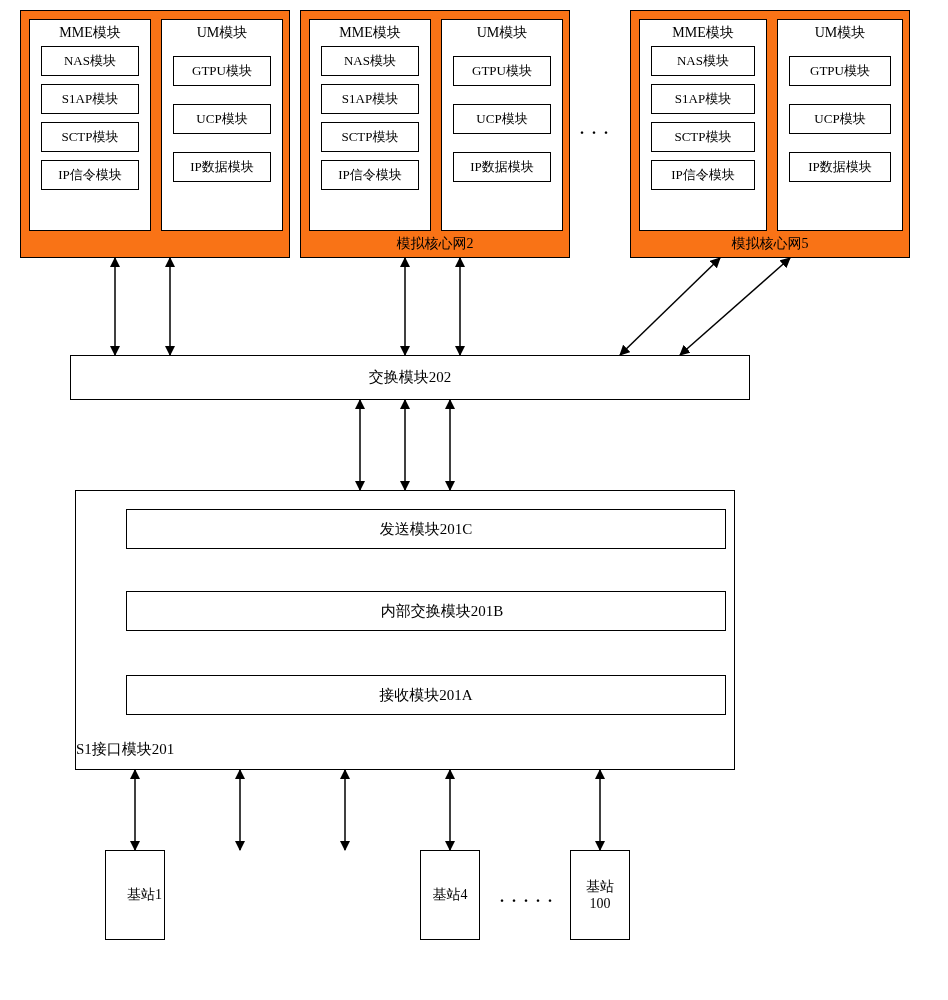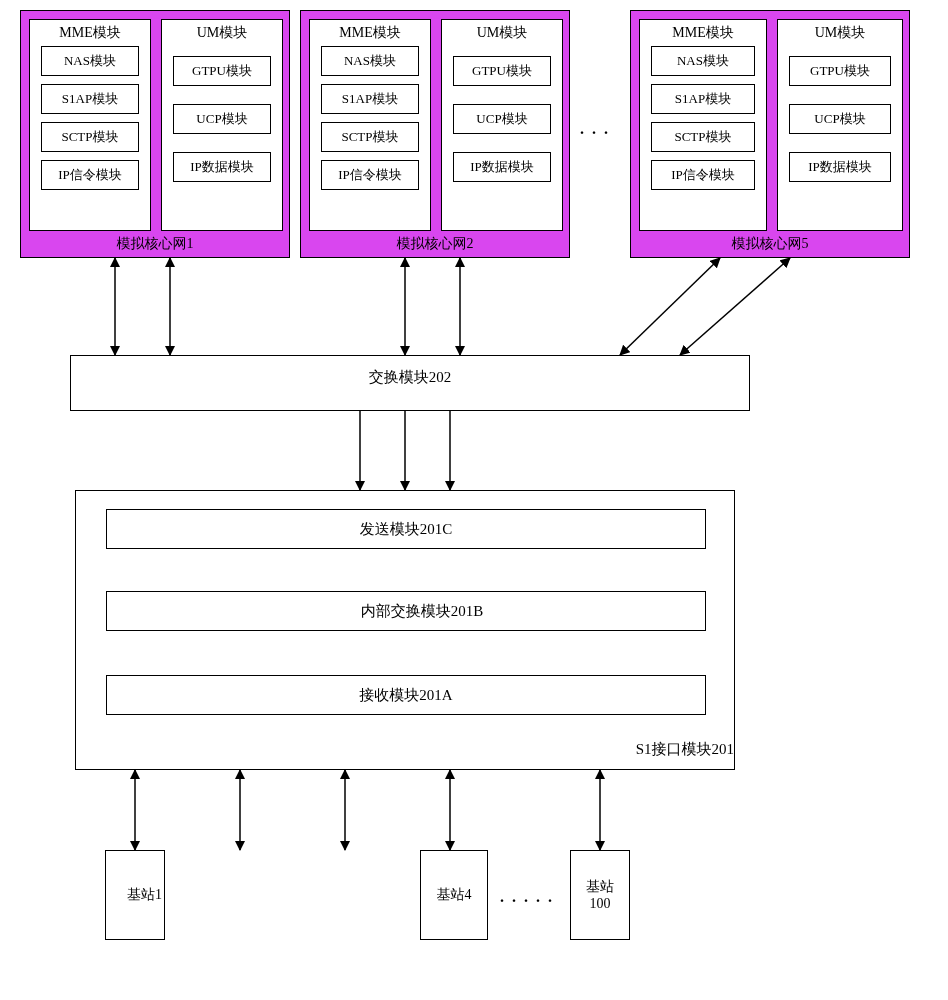--- a/index.html
+++ b/index.html
@@ -6,31 +6,31 @@
   body {
     margin: 0;
     font-family: "SimSun", "Songti SC", serif;
     font-size: 14px;
     background: #fff;
     width: 948px;
   }
   .canvas { position: relative; width: 948px; height: 1000px; }
 
   
-  .core { position: absolute; border: 1.5px solid #000; background: #d946ef; }
+  .core { position: absolute; border: 1.5px solid #000; background: #f97316; }
   .core-label { position: absolute; left: 0; right: 0; text-align: center; font-size: 14px; }
   .col { position: absolute; border: 1.5px solid #000; background: #fff; }
   .col-title { text-align: center; padding: 4px 0 4px; font-size: 14px; }
   .mini { margin: 0 auto 8px; width: 82%; border: 1.5px solid #000; background: #fff; padding: 5px 0; text-align: center; font-size: 13px; }
 
   .exchange { position: absolute; border: 1.5px solid #000; background: #fff; text-align: center; font-size: 15px; }
 
   .s1-outer { position: absolute; border: 1.5px solid #000; background: #fff; }
-  .s1-inner { position: absolute; border: 1.5px solid #000; background: #fff; text-align: center; font-size: 15px; }
-  .s1-label { position: absolute; left: 0; right: 0; text-align: right; font-size: 15px; }
+  .s1-inner { position: absolute; border: 1.5px solid #000; background: #fff; text-align: center; font-size: 15px; margin-left: 20px; }
+  .s1-label { position: absolute; left: 0; right: 0; text-align: left; font-size: 15px; }
 
   .bs { position: absolute; border: 1.5px solid #000; background: #fff; text-align: center; font-size: 14px; display: flex; align-items: center; justify-content: center; }
 
   .dots { position: absolute; font-weight: bold; letter-spacing: 2px; font-size: 16px; }
 
   svg.arrows { position: absolute; top: 0; left: 0; width: 948px; height: 1000px; pointer-events: none; }
 </style>
 </head>
 <body>
 
@@ -78,21 +78,20 @@
       <div class="mini">S1AP模块</div>
       <div class="mini">SCTP模块</div>
       <div class="mini">IP信令模块</div>
     </div>
     <div class="col" style="left:140px; top:8px; width:122px; height:212px;">
       <div class="col-title">UM模块</div>
       <div class="mini" style="margin-top:10px;">GTPU模块</div>
       <div class="mini" style="margin-top:18px;">UCP模块</div>
       <div class="mini" style="margin-top:18px;">IP数据模块</div>
     </div>
-    <div class="core-label" style="bottom:4px;">模拟核心网1</div>
   </div>
 
   <div class="core" style="left:300px; top:10px; width:270px; height:248px;">
     <div class="col" style="left:8px; top:8px; width:122px; height:212px;">
       <div class="col-title">MME模块</div>
       <div class="mini">NAS模块</div>
       <div class="mini">S1AP模块</div>
       <div class="mini">SCTP模块</div>
       <div class="mini">IP信令模块</div>
     </div>
@@ -117,30 +116,30 @@
     </div>
     <div class="col" style="left:146px; top:8px; width:126px; height:212px;">
       <div class="col-title">UM模块</div>
       <div class="mini" style="margin-top:10px;">GTPU模块</div>
       <div class="mini" style="margin-top:18px;">UCP模块</div>
       <div class="mini" style="margin-top:18px;">IP数据模块</div>
     </div>
     <div class="core-label" style="bottom:4px;">模拟核心网5</div>
   </div>
 
-  <div class="exchange" style="left:70px; top:355px; width:680px; height:56px; line-height:42px;">交换模块202</div>
+  <div class="exchange" style="left:70px; top:355px; width:680px; height:45px; line-height:42px;">交换模块202</div>
 
   <div class="s1-outer" style="left:75px; top:490px; width:660px; height:280px;">
     <div class="s1-inner" style="left:30px; top:18px; width:600px; height:40px; line-height:38px;">发送模块201C</div>
     <div class="s1-inner" style="left:30px; top:100px; width:600px; height:40px; line-height:38px;padding-left:32px;">内部交换模块201B</div>
     <div class="s1-inner" style="left:30px; top:184px; width:600px; height:40px; line-height:38px;text-align:center;">接收模块201A</div>
     <div class="s1-label" style="bottom:10px;">S1接口模块201</div>
   </div>
 
   <div class="bs" style="left:105px; top:850px; width:60px; height:90px;padding-left:19px;">基站1</div>
-  <div class="bs" style="left:420px; top:850px; width:68px; height:90px;">基站4</div>
+  <div class="bs" style="left:420px; top:850px; width:60px; height:90px;">基站4</div>
   <div class="dots" style="left:500px; top:888px;">. . . . .</div>
   <div class="bs" style="left:570px; top:850px; width:60px; height:90px;font-family:Liberation Serif, serif;">
       <span style="white-space:pre-line;">基站
 100</span>
     </div>
 
 </div>
 
 </body></html>

